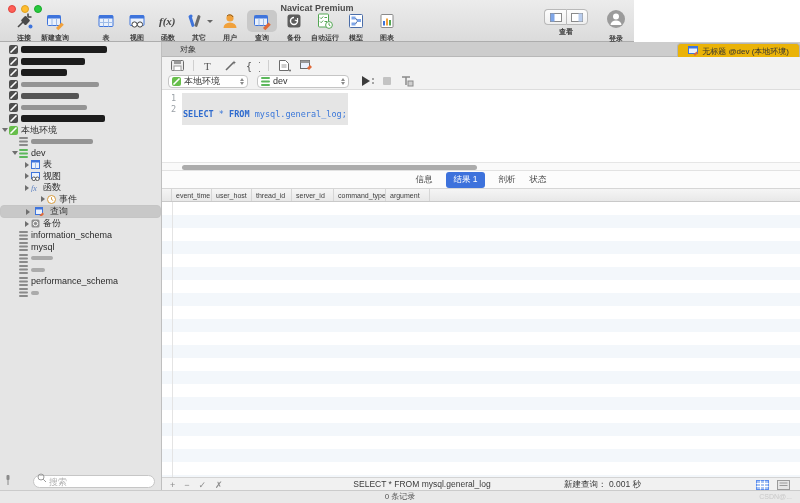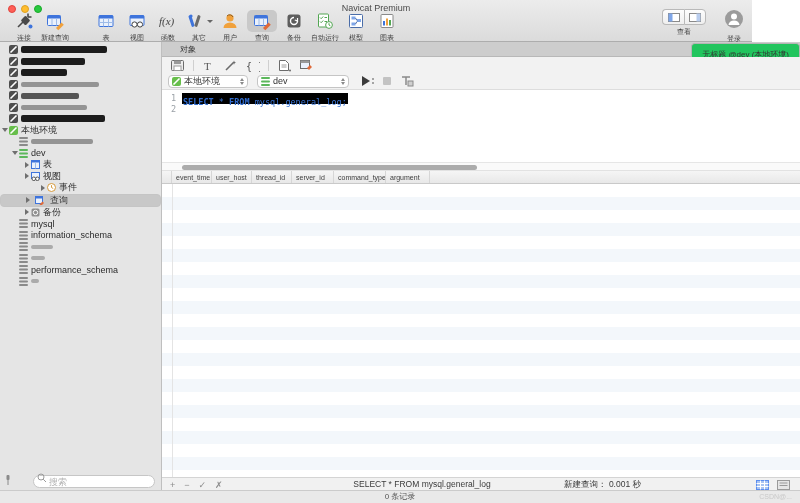--- a/index.html
+++ b/index.html
@@ -1,22 +1,22 @@
 <!DOCTYPE html>
 <html><head>
 <meta charset="utf-8">
 <style>
   * { margin:0; padding:0; box-sizing:border-box; }
   body { font-family:"Liberation Sans", sans-serif; }
   .app { position:relative; width:800px; height:503px; background:#fff; overflow:hidden;
          font-family:"Liberation Sans", sans-serif; color:#333; }
 
   
-  .header { position:absolute; top:0; left:0; width:752px; height:42px;
-            background:linear-gradient(#ECECEC,#DBDBDB); border-bottom:1px solid #ADADAD; }
+  .header { position:absolute; top:0; left:0; width:634px; height:42px;
+            background:linear-gradient(#ECECEC,#DBDBDB); border-bottom:1px solid #ADADAD;font-weight:bold; }
   .traffic { position:absolute; top:5px; left:8px; display:flex; gap:5px; }
   .tl { width:8px; height:8px; border-radius:50%; }
   .tl.r { background:#FF5F57; border:.5px solid #E0443E; }
   .tl.y { background:#FFBD2E; border:.5px solid #DEA123; }
   .tl.g { background:#28C940; border:.5px solid #1AAB29; }
   .win-title { position:absolute; top:3px; left:0; width:100%; text-align:center;
                font-size:9px; color:#4a4a4a; }
   .toolbar { position:absolute; top:9px; left:10px; right:8px; display:flex; align-items:center; }
   .tb-item { display:flex; flex-direction:column; align-items:center; min-width:28px;
              margin-right:3px; cursor:default; }
@@ -62,43 +62,43 @@
                        font-family:"Liberation Sans", sans-serif; }
   .search-wrap input::placeholder { color:#B3B3B3; }
   .search-wrap svg { position:absolute; left:4px; top:2.5px; }
 
   
   .content { flex:1; display:flex; flex-direction:column; background:#fff; }
   .tabbar { height:15px; background:#CDCDCD; display:flex; align-items:flex-end;
             padding-left:8px; border-bottom:1px solid #B8B8B8;justify-content:space-between; }
   .tab { font-size:8px; color:#333; padding:2px 10px 1px; height:14px; display:flex;
          align-items:center; gap:3px; }
-  .tab.active { background:#22c55e; border:1px solid #B5B5B5; border-bottom:none;
-                border-radius:4px 4px 0 0; margin-bottom:-1px;flex-direction:column; }
+  .tab.active { background:#eab308; border:1px solid #B5B5B5; border-bottom:none;
+                border-radius:4px 4px 0 0; margin-bottom:-1px; }
   .qtb1 { height:16px; background:#F2F2F2; display:flex; align-items:center; padding-left:8px; gap:8px; }
   .qtb1 .div { width:1px; height:11px; background:#CFCFCF; }
   .qtb2 { height:17px; background:#F2F2F2; display:flex; align-items:center; padding-left:6px; gap:9px;
           border-bottom:1px solid #DDD; }
   .sel { height:13px; background:#fff; border:1px solid #C5C5C5; border-radius:4px;
          display:flex; align-items:center; font-size:9px; color:#333; padding:0 3px; gap:3px; }
   .sel .upd { margin-left:auto; display:flex; flex-direction:column; gap:1px; }
   .upd i { display:block; width:0; height:0; border-left:2.5px solid transparent; border-right:2.5px solid transparent; }
   .upd i.u { border-bottom:3px solid #8a8a8a; }
   .upd i.d { border-top:3px solid #8a8a8a; }
   .run-tri { width:0; height:0; border-top:5px solid transparent; border-bottom:5px solid transparent;
              border-left:8px solid #3c3c3c; }
   .run-dots { display:flex; flex-direction:column; gap:2px; margin-left:2px; }
   .run-dots b { width:2px; height:2px; background:#8a8a8a; border-radius:50%; }
   .stop-sq { width:8px; height:8px; background:#C3C3C3; border-radius:1px; }
 
   .editor { flex:none; height:72px; background:#fff; font-family:"DejaVu Sans Mono", monospace;
             font-size:8.5px; padding-top:3px; cursor:text; }
   .eline { display:flex; height:11px; line-height:11px; }
   .eline .gut { width:20px; text-align:right; padding-right:6px; color:#9aa0a6; flex:none; }
-  .code-sel { background:#000000; color:#3A77D9; padding:4px 1px; }
+  .code-sel { background:#e5e5e5; color:#3A77D9; padding:16px 1px; }
   .code-sel .kw { font-weight:bold; color:#2F6BCE; }
 
   .hscroll { height:9px; background:#FAFAFA; border-top:1px solid #E6E6E6; border-bottom:1px solid #E2E2E2;
              position:relative; }
   .hthumb { position:absolute; left:20px; top:2px; width:295px; height:5px; background:#ACACAC; border-radius:2.5px; }
 
   .rtabs { height:18px; background:#FCFCFC; border-bottom:1px solid #D6D6D6;
            display:flex; align-items:center; justify-content:center; gap:14px; font-size:8.5px; color:#444; }
   .rtab.pill { background:#3D72DC; color:#fff; border-radius:3px; padding:2px 7px; }
 
@@ -421,20 +421,29 @@
           <span class="sp">
               <span class="tri-r"></span>
             </span>
           <svg width="9" height="9">
               <rect x="0.5" y="0.5" width="8" height="6" fill="#EAF1FC" stroke="#3E74DC"></rect>
               <circle cx="2.8" cy="6.8" r="1.8" fill="#fff" stroke="#555"></circle>
               <circle cx="6.4" cy="6.8" r="1.8" fill="#fff" stroke="#555"></circle>
             </svg>
           <span>视图</span>
           </div>
+        <div class="srow" style="padding-left:22px">
+          <span class="sp">
+              <span class="tri-r"></span>
+            </span>
+          <svg width="9" height="9">
+              <text x="0" y="8" font-size="8" font-style="italic" fill="#5A7FC0" font-family="Liberation Serif, serif">fx</text>
+            </svg>
+          <span>函数</span>
+          </div>
         <div class="srow" style="padding-left:38px">
           <span class="sp">
               <span class="tri-r"></span>
             </span>
           <svg width="9" height="9">
               <circle cx="4.5" cy="4.5" r="4" fill="#fff" stroke="#D59A3C"></circle>
               <path d="M4.5 2.2 L4.5 4.5 L6.2 5.5" stroke="#D59A3C" fill="none"></path>
             </svg>
           <span>事件</span>
           </div>
@@ -461,31 +470,31 @@
           </div>
 
         <div class="srow" style="padding-left:19px">
           <svg width="9" height="9">
               <g fill="#8a8a8a">
                 <rect y="0" width="9" height="2" rx="1"></rect>
                 <rect y="3.5" width="9" height="2" rx="1"></rect>
                 <rect y="7" width="9" height="2" rx="1"></rect>
               </g>
             </svg>
+          <span>information_schema</span>
+          </div>
+        <div class="srow" style="padding-left:19px">
+          <svg width="9" height="9">
+              <g fill="#8a8a8a">
+                <rect y="0" width="9" height="2" rx="1"></rect>
+                <rect y="3.5" width="9" height="2" rx="1"></rect>
+                <rect y="7" width="9" height="2" rx="1"></rect>
+              </g>
+            </svg>
           <span>mysql</span>
-          </div>
-        <div class="srow" style="padding-left:19px">
-          <svg width="9" height="9">
-              <g fill="#8a8a8a">
-                <rect y="0" width="9" height="2" rx="1"></rect>
-                <rect y="3.5" width="9" height="2" rx="1"></rect>
-                <rect y="7" width="9" height="2" rx="1"></rect>
-              </g>
-            </svg>
-          <span>information_schema</span>
           </div>
         <div class="srow" style="padding-left:19px">
           <svg width="9" height="9">
               <g fill="#8a8a8a">
                 <rect y="0" width="9" height="2" rx="1"></rect>
                 <rect y="3.5" width="9" height="2" rx="1"></rect>
                 <rect y="7" width="9" height="2" rx="1"></rect>
               </g>
             </svg>
           <span class="rd xl" style="width:22px"></span>
@@ -631,20 +640,26 @@
         </div>
         <div class="eline">
           <span class="gut">2</span>
         </div>
       </div>
 
       <div class="hscroll">
         <div class="hthumb"></div>
       </div>
 
+      <div class="rtabs">
+        <span class="rtab">信息</span>
+        <span class="rtab pill">结果 1</span>
+        <span class="rtab">剖析</span>
+        <span class="rtab">状态</span>
+      </div>
 
       <div class="ghead">
         <span class="gh gut"></span>
         <span class="gh" style="width:40px">event_time</span>
         <span class="gh" style="width:40px">user_host</span>
         <span class="gh" style="width:40px">thread_id</span>
         <span class="gh" style="width:42px">server_id</span>
         <span class="gh" style="width:52px">command_type</span>
         <span class="gh" style="width:44px">argument</span>
         <span class="gh" style="flex:1;border-right:none"></span>

